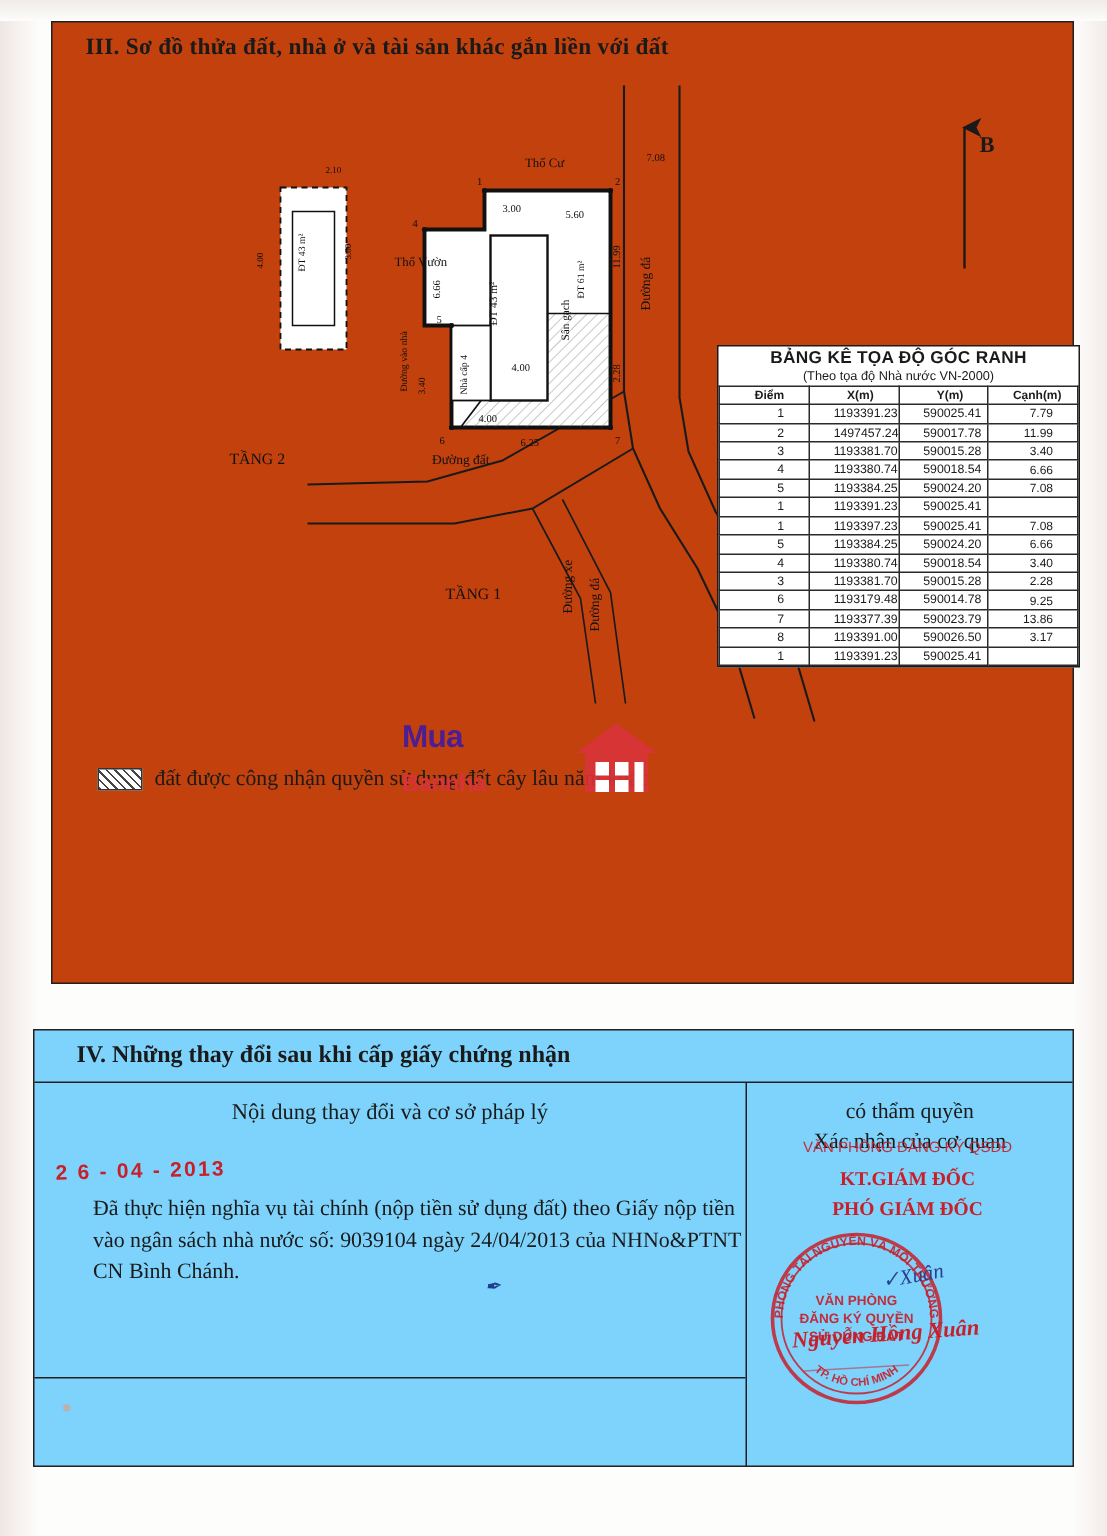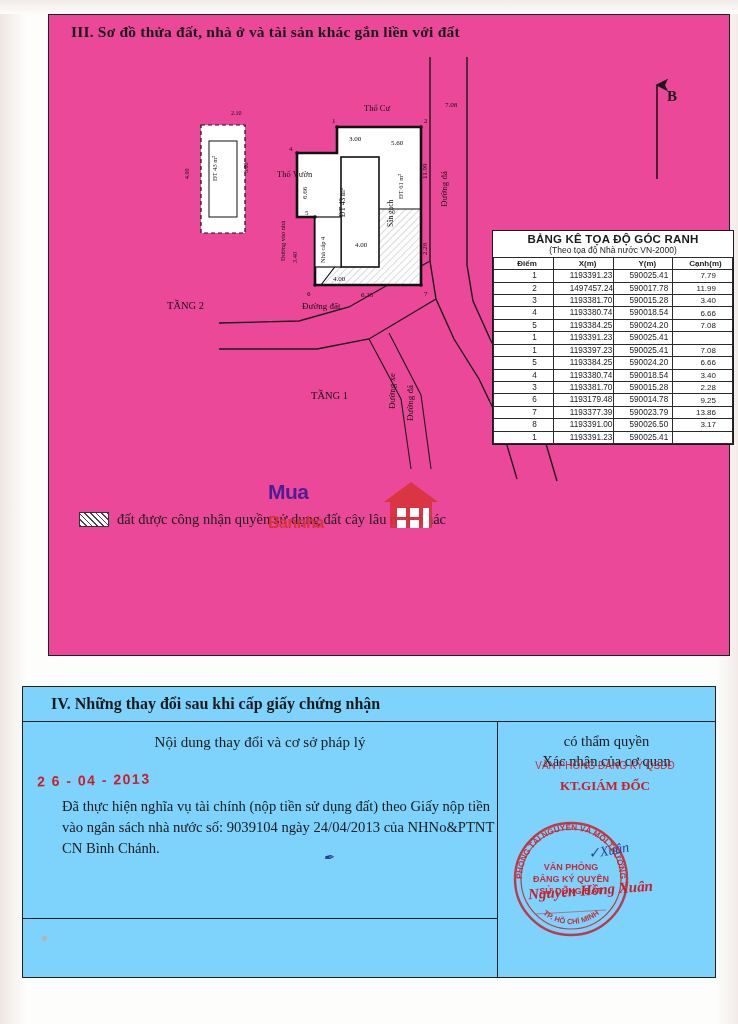--- a/index.html
+++ b/index.html
@@ -33,26 +33,26 @@
   }
   .scan-edge-top {
     position: absolute;
     left: 0; right: 0; top: 0; height: 14px;
     background: linear-gradient(to bottom, #f0eae8, #fdfdfb);
   }
 
   
   .section3 {
     position: absolute;
-    left: 48px;
+    left: 34px;
     top: 14px;
     width: 680px;
     height: 640px;
     border: 1.5px solid #231f20;
-    background: #ec4899;
+    background: #c2410c;
   }
   .section3-title {
     position: absolute;
     left: 22px;
     top: 8px;
     font-size: 15.5px;
     font-weight: bold;
     letter-spacing: .2px;
     white-space: nowrap;
   }
@@ -543,20 +543,21 @@
         <div class="sig-line">✒︎</div>
         <div class="row-divider"></div>
       </div>
       <div class="s4-right">
         <div class="s4-right-head">
           <div>có thẩm quyền</div>
           <div>Xác nhận của cơ quan</div>
         </div>
         <div class="office-text">VĂN PHÒNG ĐĂNG KÝ QSDĐ</div>
         <div class="kt-text">KT.GIÁM ĐỐC</div>
+        <div class="pgd-text">PHÓ GIÁM ĐỐC</div>
 
         <div class="round-stamp">
           <svg width="130" height="130" viewBox="0 0 130 130" xmlns="http://www.w3.org/2000/svg">
             <defs>
               <path id="arcTop" d="M 16 65 A 49 49 0 0 1 114 65"></path>
               <path id="arcBot" d="M 20 65 A 45 45 0 0 0 110 65"></path>
             </defs>
             <g stroke="#c8202a" fill="none" opacity="0.85">
               <circle cx="65" cy="65" r="56" stroke-width="2.4"></circle>
               <circle cx="65" cy="65" r="50" stroke-width="1.2"></circle>

